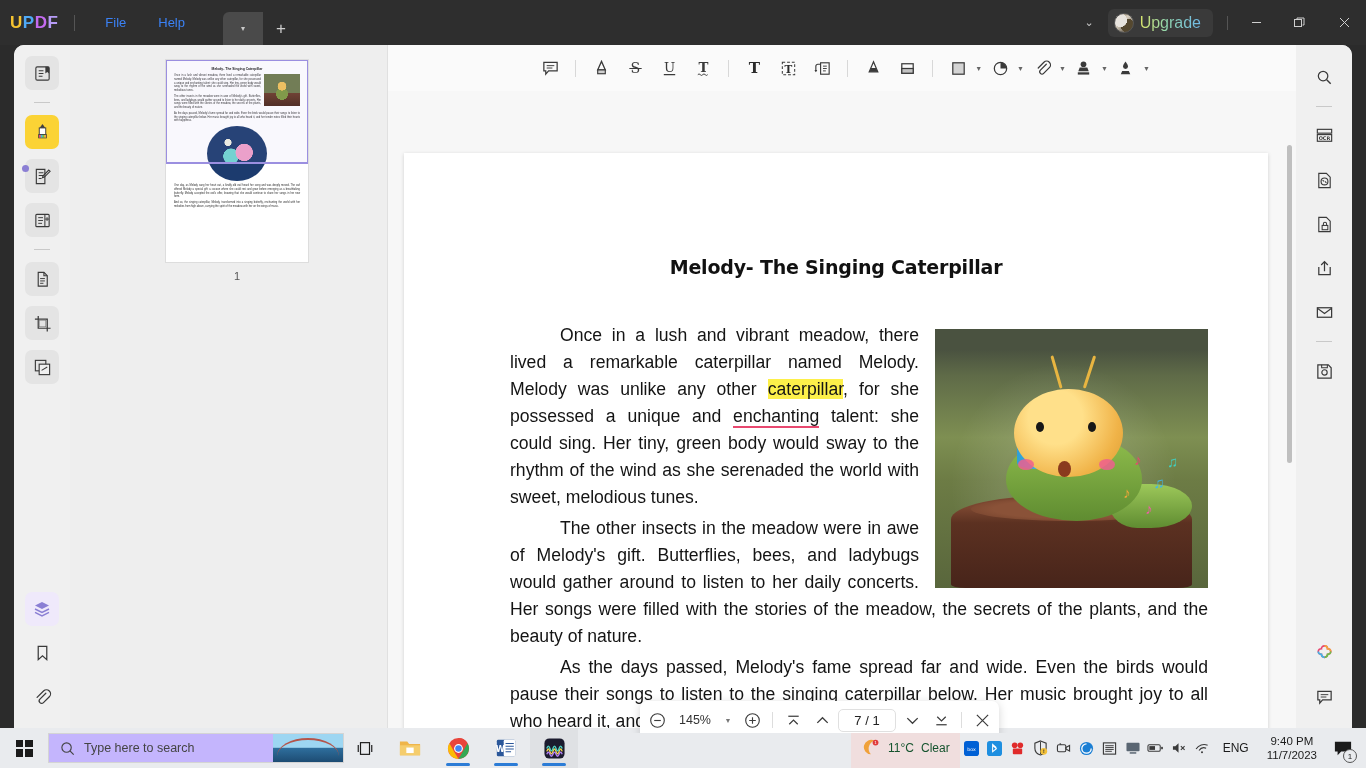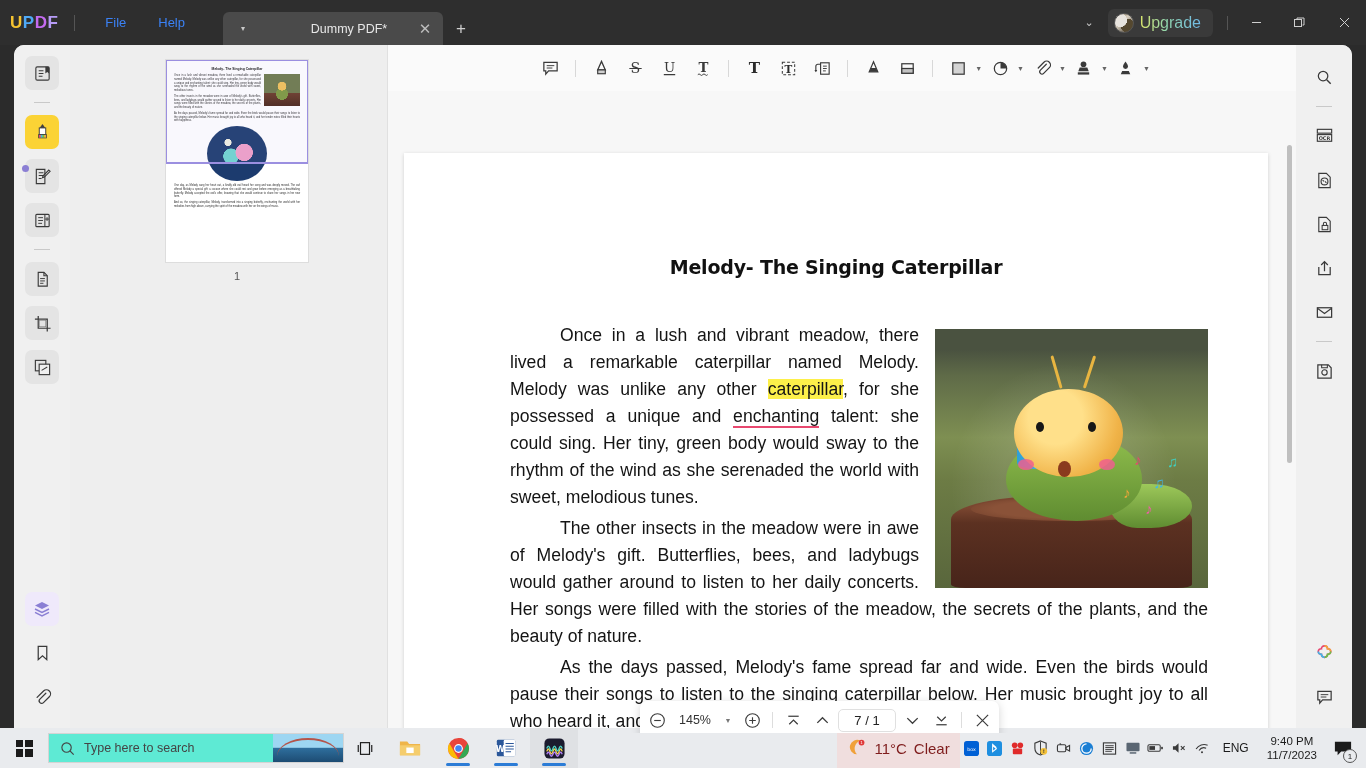--- a/index.html
+++ b/index.html
@@ -217,39 +217,39 @@
 
   
   .taskbar {
     position:absolute; left:0; bottom:0; width:1366px; height:40px;
     background:#e9ebee; display:flex; align-items:center;
   }
   .tb-start{width:48px;height:40px;display:flex;align-items:center;justify-content:center;}
   .win-logo{width:17px;height:17px;display:grid;grid-template-columns:1fr 1fr;grid-template-rows:1fr 1fr;gap:2px;}
   .win-logo i{background:#1b1b1b;display:block;}
   .tb-search{
-    width:296px;height:30px;background:#5eead4;border:1px solid #d4d4d4;
+    width:296px;height:30px;background:#c4b5fd;border:1px solid #d4d4d4;
     display:flex;align-items:center;gap:9px;padding-left:11px;position:relative;overflow:hidden;
   }
   .tb-search span{font-size:12.5px;color:#444;}
   .tb-bridge{
     position:absolute;right:0;top:0;width:70px;height:28px;
     background:linear-gradient(180deg,#9dd6f2 0 48%, #2f6f9e 49%, #1d4c73 100%);
   }
   .tb-bridge:before{
     content:""; position:absolute;left:4px;top:4px;width:62px;height:16px;
     border-top:2px solid #b4544a; border-radius:50% 50% 0 0 / 100% 100% 0 0;
   }
   .tb-taskview{width:42px;height:40px;display:flex;align-items:center;justify-content:center;}
   .tb-app{width:48px;height:40px;display:flex;align-items:center;justify-content:center;position:relative;}
   .tb-app.active{background:#dfe1e4;}
   .tb-app .uline{position:absolute;bottom:2px;left:12px;width:24px;height:3px;background:#2c7cd6;border-radius:2px;}
   .tb-tray{margin-left:auto;display:flex;align-items:center;height:40px;padding-right:6px;gap:1px;}
   .tray-weather{display:flex;align-items:center;gap:7px;padding:0 10px;height:40px;background:#f0dede;}
-  .tray-weather .temp{font-size:15px;color:#7f1d1d;}
+  .tray-weather .temp{font-size:12px;color:#14532d;}
   .tray-ico{width:22px;height:40px;display:flex;align-items:center;justify-content:center;}
   .tray-lang{font-size:12px;color:#1b1b1b;padding:0 9px;}
   .tray-clock{font-size:11.5px;color:#1b1b1b;line-height:14px;text-align:center;padding:0 8px;}
   .tray-notif{width:34px;height:40px;display:flex;align-items:center;justify-content:center;position:relative;}
   .notif-badge{
     position:absolute;right:3px;bottom:5px;width:14px;height:14px;border-radius:50%;
     border:1px solid #555;background:#e9ebee;font-size:8px;display:flex;align-items:center;justify-content:center;color:#222;
   }
   svg{display:block;}
 </style>
@@ -261,24 +261,20 @@
   <div class="titlebar">
     <div class="logo">
       <span class="u">U</span><span class="p">P</span><span class="d">D</span><span class="f">F</span>
     </div>
     <div class="logo-sep"></div>
     <div class="menu-item">File</div>
     <div class="menu-item">Help</div>
 
     <div class="tabstrip">
       <div class="tab-dropdown">▾</div>
-      <div class="tab">
-        <span class="tab-title">Dummy PDF*</span>
-        <span class="tab-close">✕</span>
-      </div>
       <div class="tab-new">+</div>
     </div>
 
     <div class="tb-right">
       <div class="chev-down">⌄</div>
       <div class="upgrade-btn">
         <div class="avatar"></div>
         <span class="upgrade-txt">Upgrade</span>
       </div>
       <div class="win-sep"></div>

